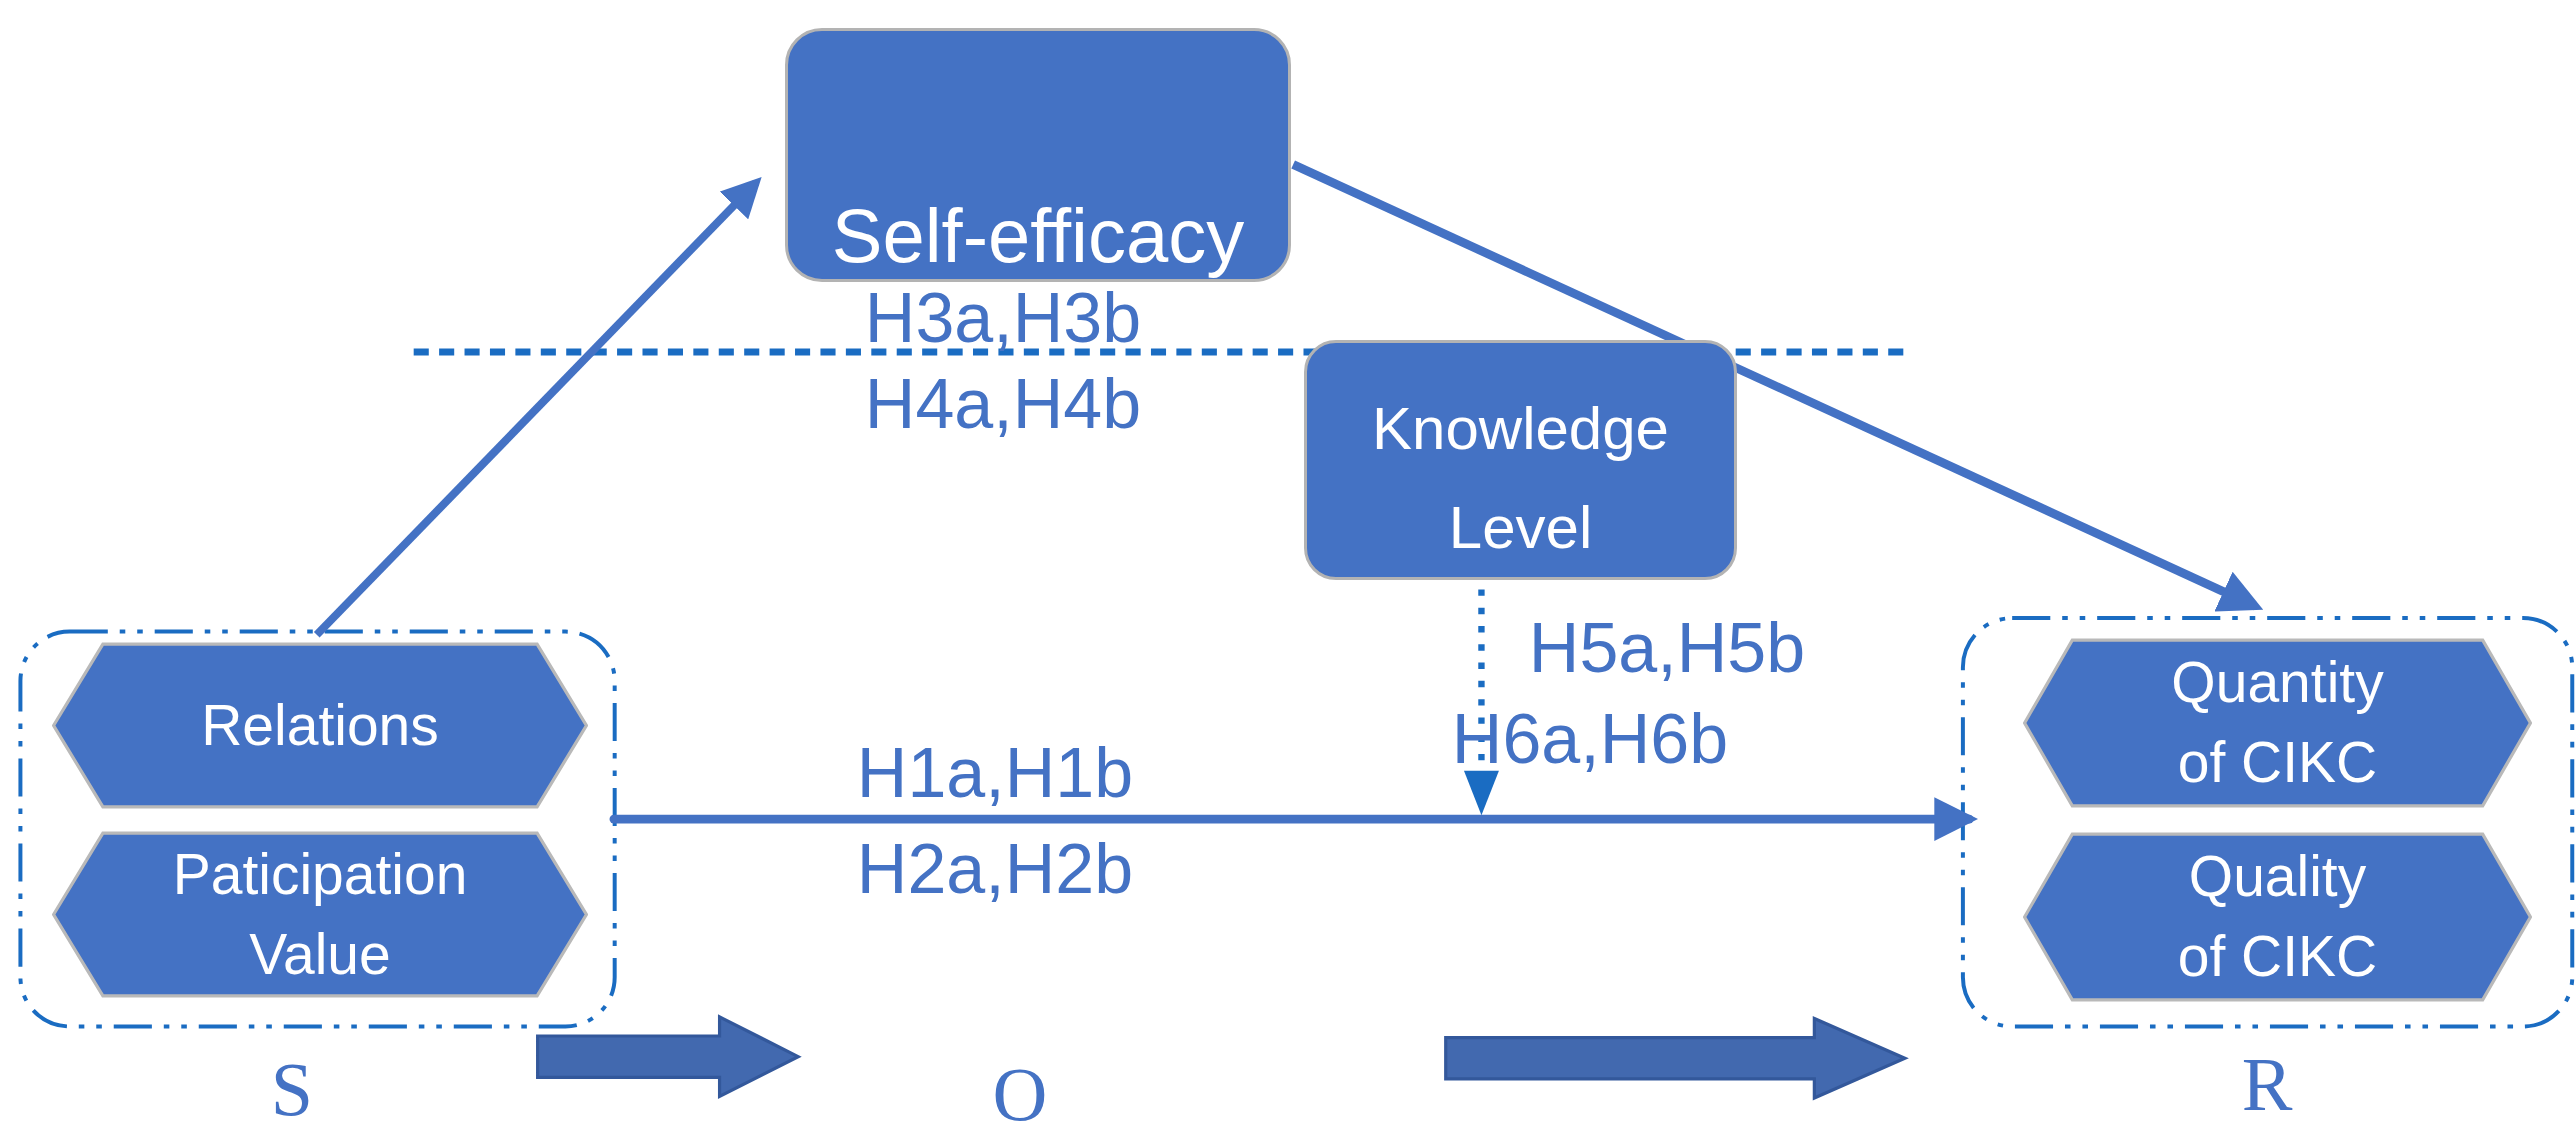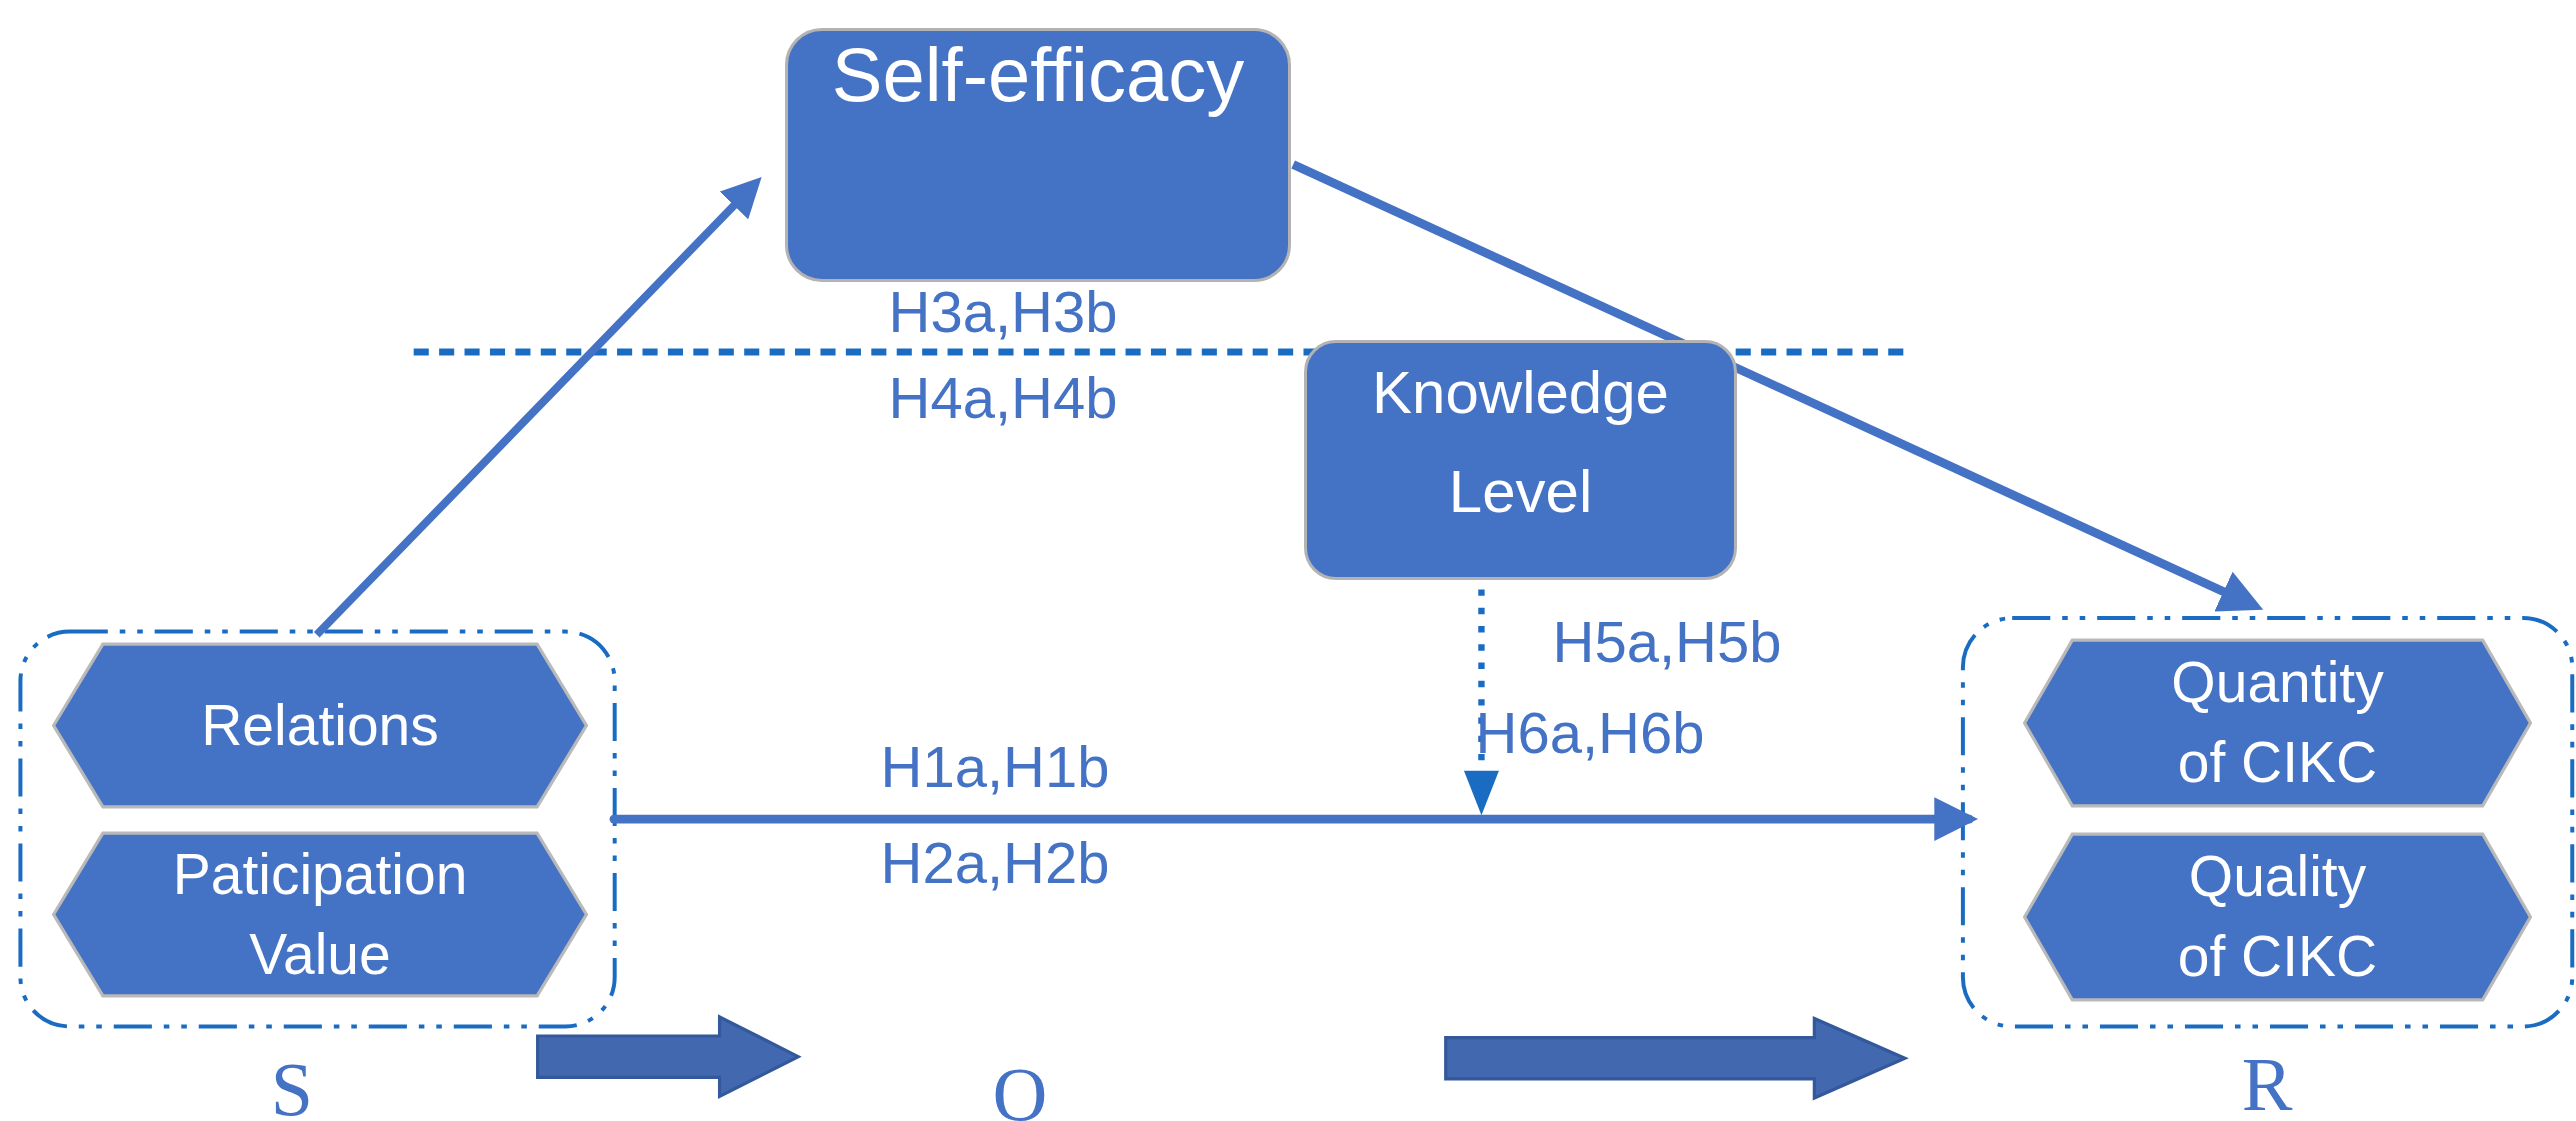--- a/index.html
+++ b/index.html
@@ -1,37 +1,37 @@
 <!DOCTYPE html>
 <html style="font-size:12.7px"><head>
 <meta charset="utf-8">
 <style>
   html,body{margin:0;padding:0;background:#ffffff;}
   .canvas{position:relative;width:2576px;height:1121px;background:#ffffff;overflow:hidden;
           font-family:"Liberation Sans", sans-serif;}
   svg.decor{position:absolute;left:0;top:0;z-index:1;}
   
   .node{position:absolute;z-index:2;background:#4472c4;border:3.2px solid #b3b3b3;
-        display:flex;flex-direction:column;align-items:center;justify-content:flex-start;
+        display:flex;flex-direction:column;align-items:center;justify-content:flex-end;
         color:#ffffff;text-align:center;box-sizing:border-box;}
   #node-self-efficacy{left:785px;top:28px;width:506px;height:254px;border-radius:37px;font-size:76px;}
   #node-knowledge{left:1268px;top:340px;width:433px;height:240px;border-radius:32px;
                   font-size:60px;line-height:1.65;margin-left:36px;}
   
   .hex{position:absolute;z-index:2;}
   .hex svg{position:absolute;left:0;top:0;width:100%;height:100%;}
   .hex-label{position:absolute;left:0;top:0;right:0;bottom:0;display:flex;flex-direction:column;
              align-items:center;justify-content:center;color:#ffffff;font-size:57px;line-height:1.4;
              text-align:center;z-index:1;}
   #hex-community{left:52px;top:641px;width:536px;height:169px;}
   #hex-paticipation{left:52px;top:830px;width:536px;height:169px;}
   #hex-quantity{left:2023px;top:637px;width:509px;height:172px;}
   #hex-quality{left:2023px;top:831px;width:509px;height:172px;}
   
-  .hyp{position:absolute;z-index:3;color:#4472c4;font-size:58px;white-space:nowrap;
+  .hyp{position:absolute;z-index:3;color:#4472c4;font-size:70px;white-space:nowrap;
        transform:translateX(-50%);line-height:1.1;}
   #hyp-h3{left:1003px;top:280px;}
   #hyp-h4{left:1003px;top:366px;}
   #hyp-h1{left:995px;top:735px;}
   #hyp-h2{left:995px;top:831px;}
   #hyp-h5{left:1655px;top:610px;margin-left:12px;}
   #hyp-h6{left:1590px;top:701px;}
   
   .sor{position:absolute;z-index:3;color:#4472c4;font-family:"Liberation Serif", serif;
        font-size:76px;line-height:1;transform:translateX(-50%);}

